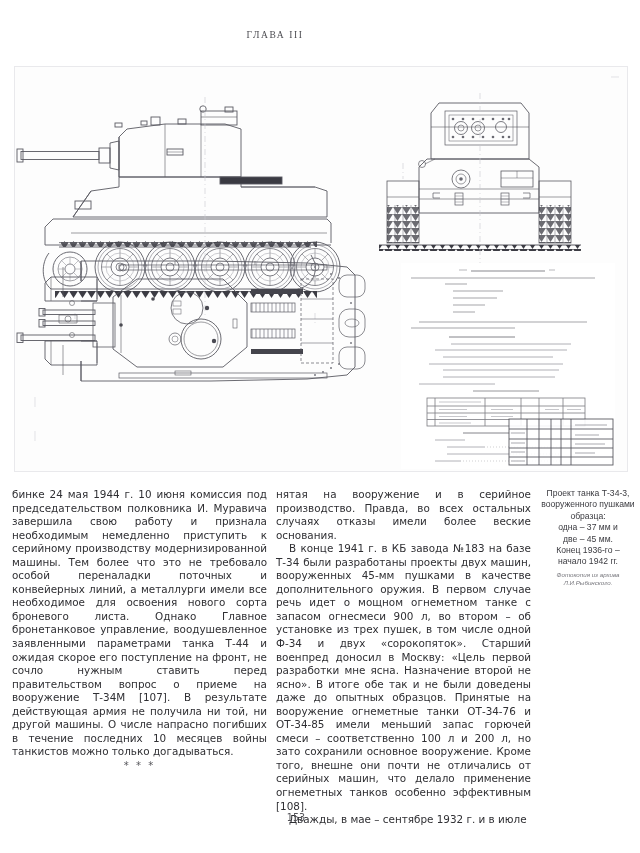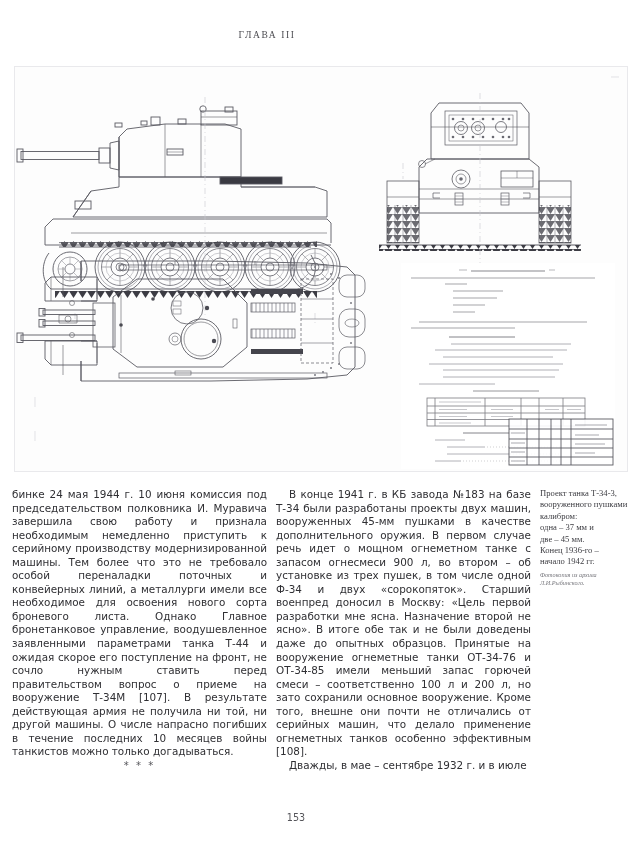--- a/index.html
+++ b/index.html
@@ -10,21 +10,21 @@
     overflow:hidden;
     position:relative;
   }
   .page{
     position:absolute;inset:0;
     background:#ffffff;
     padding:0;
   }
   
   .running-head{
-    position:absolute;top:30px;left:4px;width:526px;
+    position:absolute;top:30px;left:12px;width:526px;
     text-align:center;
     font-family:"Liberation Serif", serif;
     font-size:9.5px;
     letter-spacing:1.6px;
     color:#4b4b50;
   }
   
   .plate{
     position:absolute;
     left:14px;top:66px;
@@ -57,25 +57,25 @@
   .col p.ind{text-indent:13px;}
   .stars{
     text-align:center;
     letter-spacing:2px;
     margin:7px 0 5px 0;
     color:#55555a;
     font-size:10px;
   }
   .col.right{
     left:540px;width:96px;
-    font-family:Liberation Serif, serif;
+    font-family:Liberation Sans, sans-serif;
     font-size:8.6px;
     line-height:11.4px;
     color:#3b3b40;
-    text-align:left;
+    text-align:center;
   }
   .col.right .credit{
     font-style:italic;
     font-size:6.2px;
     line-height:8.2px;
     color:#76767c;
     margin-top:3px;
   }
   
   .folio{
@@ -503,28 +503,29 @@
   </div>
 
   <div class="cols">
 
     <div class="col left">
       <p>бинке 24 мая 1944 г. 10 июня комиссия под председательством полковника И. Муравича завершила свою работу и признала необходимым немедленно приступить к серийному производству модернизированной машины. Тем более что это не требовало особой переналадки поточных и конвейерных линий, а металлурги имели все необходимое для освоения нового сорта броневого листа. Однако Главное бронетанковое управление, воодушевленное заявленными параметрами танка Т-44 и ожидая скорое его поступление на фронт, не сочло нужным ставить перед правительством вопрос о приеме на вооружение Т-34М [107]. В результате действующая армия не получила ни той, ни другой машины. О числе напрасно погибших в течение последних 10 месяцев войны танкистов можно только догадываться.</p>
       <p class="stars">* * *</p>
     </div>
 
     <div class="col mid">
+      <p>нятая на вооружение и в серийное производство. Правда, во всех остальных случаях отказы имели более веские основания.</p>
       <p class="ind">В конце 1941 г. в КБ завода №183 на базе Т-34 были разработаны проекты двух машин, вооруженных 45-мм пушками в качестве дополнительного оружия. В первом случае речь идет о мощном огнеметном танке с запасом огнесмеси 900 л, во втором – об установке из трех пушек, в том числе одной Ф-34 и двух «сорокопяток». Старший военпред доносил в Москву: «Цель первой разработки мне ясна. Назначение второй не ясно». В итоге обе так и не были доведены даже до опытных образцов. Принятые на вооружение огнеметные танки ОТ-34-76 и ОТ-34-85 имели меньший запас горючей смеси – соответственно 100 л и 200 л, но зато сохранили основное вооружение. Кроме того, внешне они почти не отличались от серийных машин, что делало применение огнеметных танков особенно эффективным [108].</p>
       <p class="ind">Дважды, в мае – сентябре 1932 г. и в июле</p>
     </div>
 
     <div class="col right">
       <div>Проект танка Т-34-3,</div>
       <div>вооруженного пушками</div>
-      <div>калибром:</div>
+      <div>образца:</div>
       <div>одна – 37 мм и</div>
       <div>две – 45 мм.</div>
       <div>Конец 1936-го –</div>
       <div>начало 1942 гг.</div>
       <div class="credit">Фотокопия из архива</div>
       <div class="credit" style="margin-top:0">Л.И.Рыбинского.</div>
     </div>
   </div>
 
   <div class="folio">153</div>

